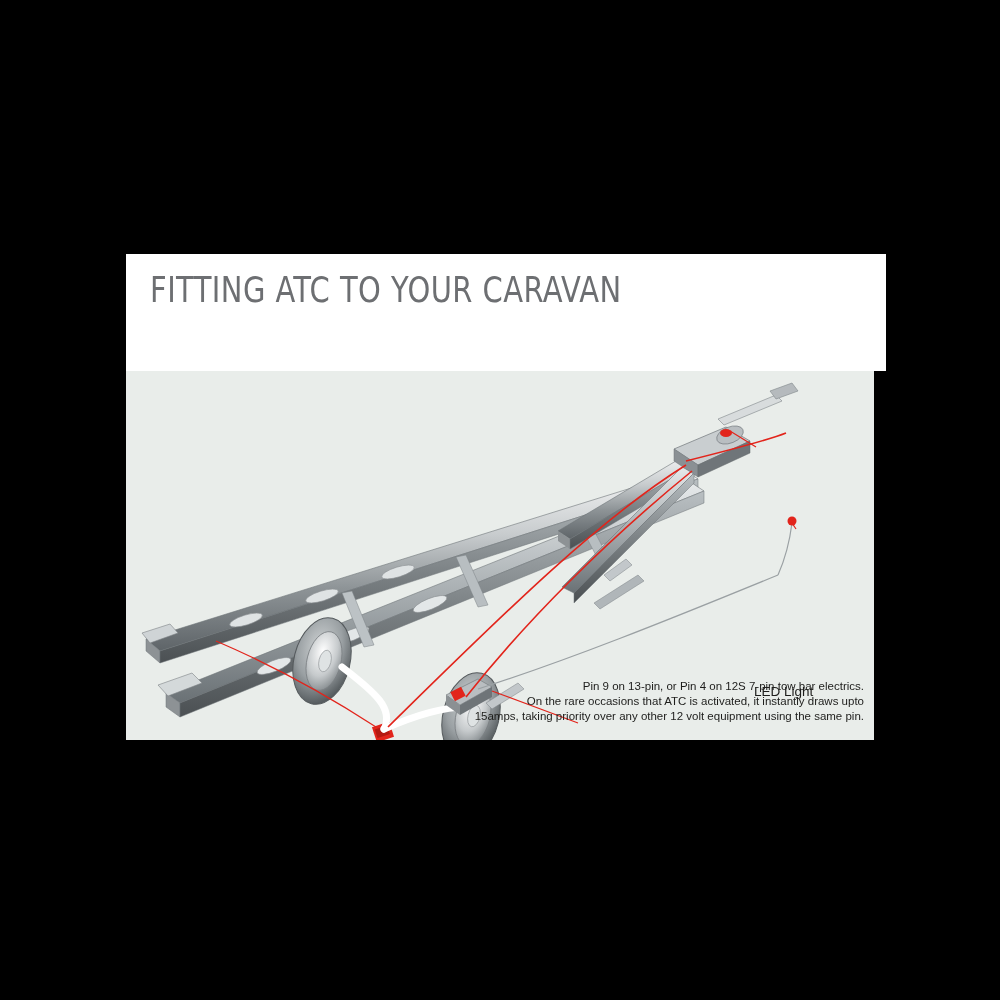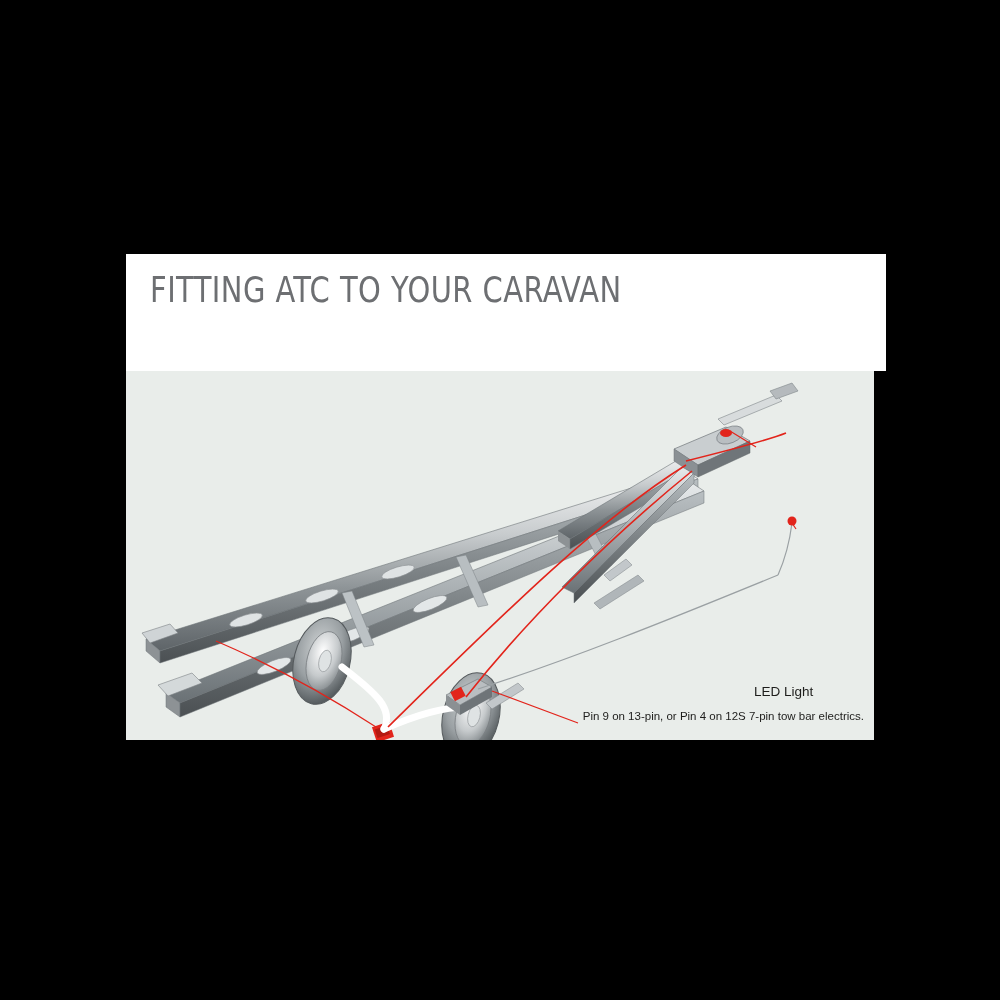--- a/index.html
+++ b/index.html
@@ -232,17 +232,19 @@
           <path d="M366,320 L452,352"></path>
         </g>
       </svg>
 
       <div class="callout" style="left:628px; top:313px;">
         <span>LED Light</span>
       </div>
 
       <div id="note">
         <div>Pin 9 on 13-pin, or Pin 4 on 12S 7-pin tow bar electrics.</div>
+        <div>On the rare occasions that ATC is activated, it instantly draws upto</div>
+        <div>15amps, taking priority over any other 12 volt equipment using the same pin.</div>
       </div>
 
     </div>
   </div>
 </div>
 
 </body></html>

